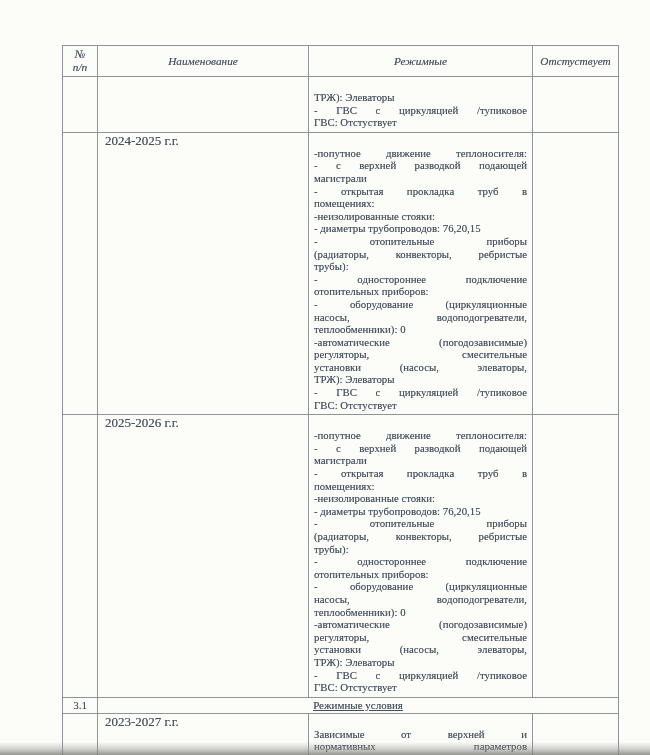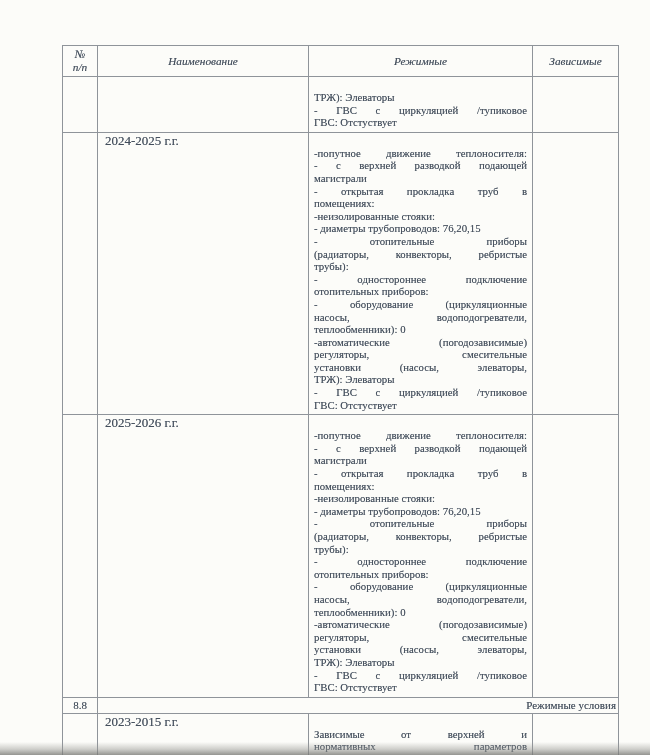--- a/index.html
+++ b/index.html
@@ -45,21 +45,21 @@
     padding:2px 2px;
     height:26px;
   }
   td.num{text-align:center;font-size:11px;}
   td.name{font-size:13px;padding-left:7px;padding-top:2px;}
   td.desc{padding:14px 5px 3px 5px;}
   td.note{}
   td.desc .line{text-align:left;white-space:normal;}
   td.desc .line.j{text-align:justify;text-align-last:justify;}
   tr.section-row td{text-align:center;padding:1px 2px;font-size:11px;line-height:13px;}
-  tr.section-row td.section-title-cell{text-align:right;}
+  tr.section-row td.section-title-cell{text-align:center;text-decoration:underline;}
   .scan-band{
     position:absolute;left:0;right:0;bottom:0;height:13px;
     background:linear-gradient(to bottom,
       rgba(160,160,156,0) 0%,
       rgba(150,150,146,0.45) 55%,
       rgba(122,122,118,0.8) 100%);
   }
 </style>
 </head>
 <body>
@@ -73,21 +73,21 @@
         <col class="c4">
     </colgroup>
     <thead>
       <tr>
         <th>
           <div>№</div>
           <div>п/п</div>
         </th>
         <th>Наименование</th>
         <th>Режимные</th>
-        <th>Зависимые</th>
+        <th>Отстуствует</th>
       </tr>
     </thead>
     <tbody id="table-body">
         <tr>
           <td class="num"></td>
           <td class="name"></td>
           <td class="desc">
             <div class="line ">ТРЖ): Элеваторы</div>
             <div class="line j">- ГВС с циркуляцией /тупиковое</div>
             <div class="line ">ГВС: Отстуствует</div>
@@ -144,26 +144,26 @@
             <div class="line j">-автоматические (погодозависимые)</div>
             <div class="line j">регуляторы, смесительные</div>
             <div class="line j">установки (насосы, элеваторы,</div>
             <div class="line ">ТРЖ): Элеваторы</div>
             <div class="line j">- ГВС с циркуляцией /тупиковое</div>
             <div class="line ">ГВС: Отстуствует</div>
           </td>
           <td class="note"></td>
         </tr>
         <tr class="section-row">
-          <td class="num">8.8</td>
+          <td class="num">3.1</td>
           <td class="section-title-cell" colspan="3">Режимные условия</td>
         </tr>
         <tr>
           <td class="num"></td>
-          <td class="name">2023-2015 г.г.</td>
+          <td class="name">2023-2027 г.г.</td>
           <td class="desc">
             <div class="line j">Зависимые от верхней и</div>
             <div class="line j">нормативных параметров</div>
           </td>
           <td class="note"></td>
         </tr>
       </tbody>
   </table>
   <div class="scan-band"></div>
 </div>

